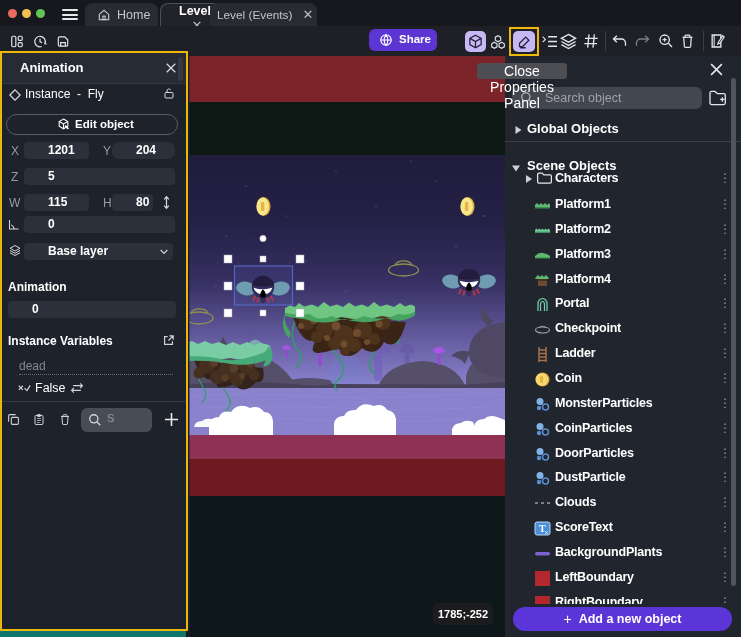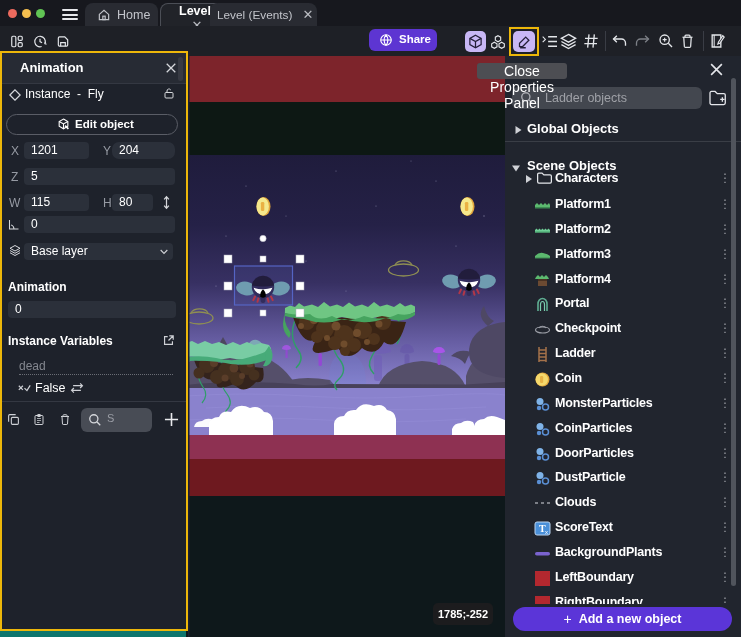--- a/index.html
+++ b/index.html
@@ -33,21 +33,21 @@
   .dots { position:absolute; left:214px; top:4px; color:#9a9da4; font-size:12px; letter-spacing:0; }
   .licon { position:absolute; left:29px; top:4px; width:17px; height:17px; }
 
   
   #lpanel { position:absolute; left:0px; top:51px; width:188px; height:580px;
             border:2px solid #edb70a; background:#1e222b; }
   #lhead { position:absolute; left:0; top:0; width:184px; height:31px; background:#272b34;
            border-bottom:1px solid #343842; }
   .lab { position:absolute; color:#969aa3; font-size:12px; }
   .inp { position:absolute; background:#2b303a; border-radius:4px; color:#fff; font-size:12px;
-         font-weight:normal; line-height:17px; padding-left:7px; height:17px; }
+         font-weight:bold; line-height:17px; padding-left:24px; height:17px; }
   .sect { position:absolute; color:#fff; font-size:12px; font-weight:bold; }
 
   #tooltip { position:absolute; left:477px; top:63px; width:90px; height:16px; background:#4d4e53;
              border-radius:3px; color:#fff; font-size:14px; text-align:center; line-height:16px; }
   #ybox { position:absolute; left:509px; top:27px; width:30px; height:29px; border:2px solid #edb70a; }
 </style>
 </head>
 <body>
 <div id="app">
 
@@ -342,21 +342,21 @@
   <div id="rpanel">
     <div class="abs" style="left:10px;top:5px;font-size:14px;font-weight:bold;color:#fff;">Objects</div>
     <svg class="abs" style="left:204px;top:6px;" width="15" height="15" viewBox="0 0 14 14" stroke="#e4e6ea" stroke-width="1.5">
         <path d="M2 2 L12 12 M12 2 L2 12"></path>
       </svg>
     <div class="abs" style="left:7px;top:31px;width:190px;height:22px;background:#43474f;border-radius:6px;">
       <svg class="abs" style="left:8px;top:4px;" width="14" height="14" viewBox="0 0 24 24" fill="none" stroke="#a9abb1" stroke-width="2.4">
           <circle cx="10" cy="10" r="7"></circle>
           <path d="M15.5 15.5 L21 21"></path>
         </svg>
-      <span class="abs" style="left:33px;top:4px;font-size:12.5px;color:#9fa1a7;">Ladder objects</span>
+      <span class="abs" style="left:33px;top:4px;font-size:12.5px;color:#9fa1a7;">Search object</span>
     </div>
     <svg class="abs" style="left:204px;top:34px;" width="18" height="16" viewBox="0 0 24 22" fill="none" stroke="#e4e6ea" stroke-width="1.8">
         <path d="M1 4 a2 2 0 0 1 2 -2 h5 l3 3 h9 a2 2 0 0 1 2 2 v11 a2 2 0 0 1 -2 2 h-17 a2 2 0 0 1 -2 -2 z"></path>
         <path d="M18 10 v6 M15 13 h6"></path>
       </svg>
 
     <div class="row" style="top:62px;">
       <svg class="abs" style="left:9px;top:7px;" width="9" height="10" viewBox="0 0 8 10">
           <path d="M1 1 L7 5 L1 9 Z" fill="#cfd1d6"></path>
         </svg>

